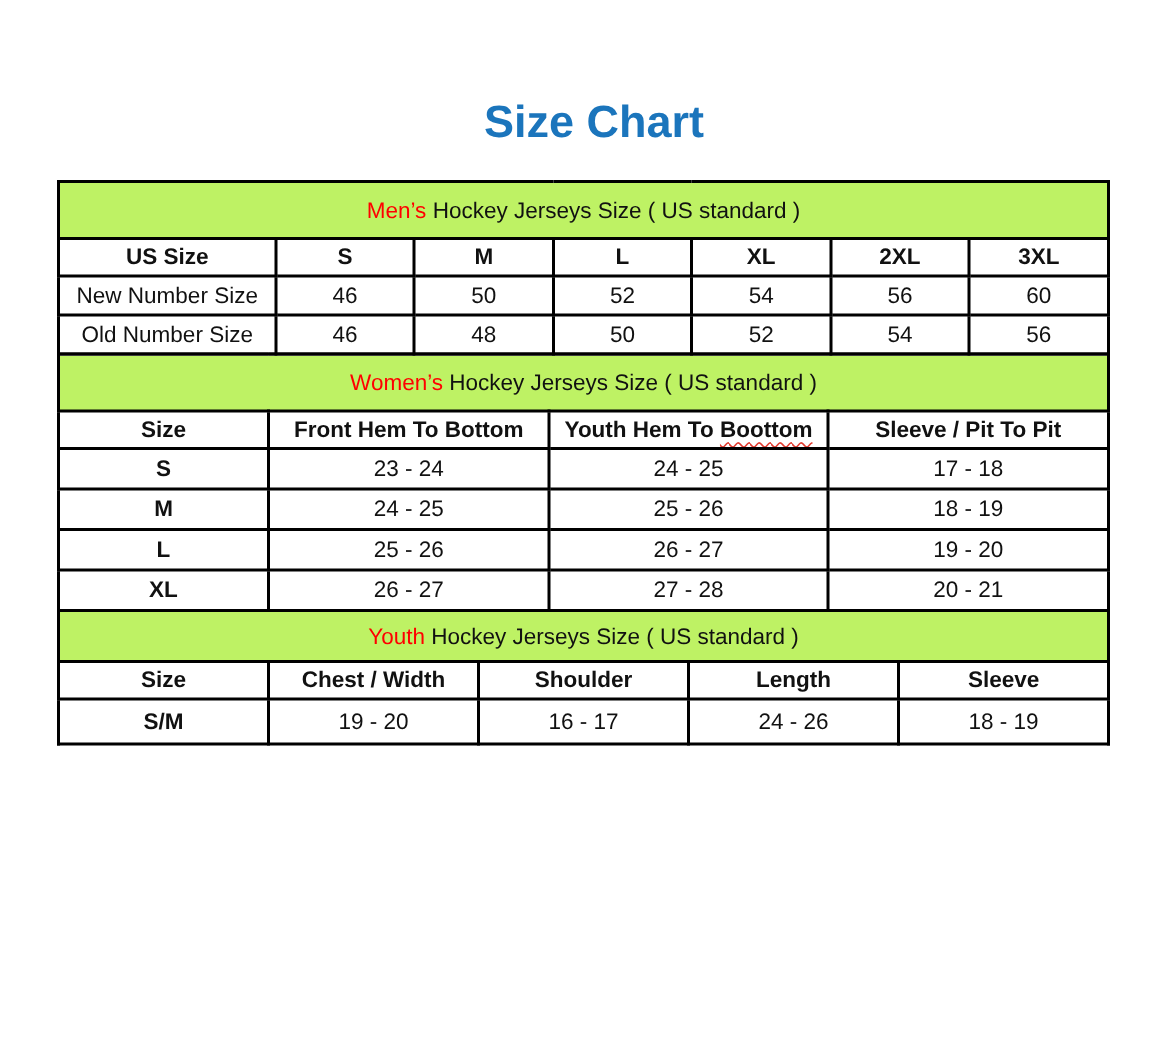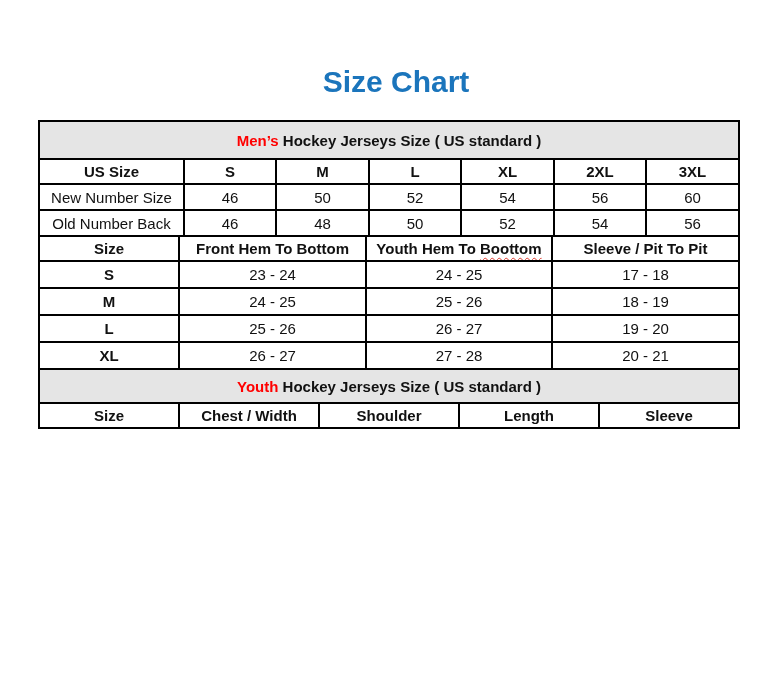--- a/index.html
+++ b/index.html
@@ -30,23 +30,23 @@
   table.size-table + table.size-table{margin-top:-2px;}
   table.size-table td{
     border:2px solid #000;
     text-align:center;
     vertical-align:middle;
     padding:0 2px;
     font-size:15px;
     overflow:hidden;
   }
   td.banner{
-    background:#e5e5e5;
+    background:#bef264;
     font-size:17px;
-    font-weight:bold;
+    font-weight:normal;
     white-space:pre;
   }
   td.banner .hl{color:#FF0000;}
   tr.banner-row td{height:36px;}
   tr.head-row td{height:23px;font-weight:bold;}
   td.row-label{white-space:nowrap;}
   td.row-label.bold{font-weight:bold;}
   .sec-mens tr.data-row td{height:24px;}
   .sec-womens tr.data-row td{height:25px;}
   .sec-youth tr.data-row td{height:28px;}
@@ -89,38 +89,41 @@
         <tr class="data-row">
           <td class="row-label">New Number Size</td>
           <td>46</td>
           <td>50</td>
           <td>52</td>
           <td>54</td>
           <td>56</td>
           <td>60</td>
         </tr>
         <tr class="data-row">
-          <td class="row-label">Old Number Back</td>
+          <td class="row-label">Old Number Size</td>
           <td>46</td>
           <td>48</td>
           <td>50</td>
           <td>52</td>
           <td>54</td>
           <td>56</td>
         </tr>
       </tbody>
     </table>
     <table class="size-table sec-womens">
       <colgroup>
         <col style="width:140px">
         <col style="width:187px">
         <col style="width:186px">
         <col style="width:187px">
       </colgroup>
       <tbody>
+        <tr class="banner-row">
+          <td class="banner" colspan="4"><span class="hl">Women’s</span><span> Hockey Jerseys Size ( US standard )</span></td>
+        </tr>
         <tr class="head-row">
           <td>Size</td>
           <td>Front Hem To Bottom</td>
           <td><span>Youth Hem To </span><span class="wavy">Boottom</span></td>
           <td>Sleeve / Pit To Pit</td>
         </tr>
         <tr class="data-row">
           <td class="row-label bold">S</td>
           <td>23 - 24</td>
           <td>24 - 25</td>
@@ -158,15 +161,22 @@
         <tr class="banner-row">
           <td class="banner" colspan="5"><span class="hl">Youth</span><span> Hockey Jerseys Size ( US standard )</span></td>
         </tr>
         <tr class="head-row">
           <td>Size</td>
           <td>Chest / Width</td>
           <td>Shoulder</td>
           <td>Length</td>
           <td>Sleeve</td>
         </tr>
+        <tr class="data-row">
+          <td class="row-label bold">S/M</td>
+          <td>19 - 20</td>
+          <td>16 - 17</td>
+          <td>24 - 26</td>
+          <td>18 - 19</td>
+        </tr>
       </tbody>
     </table>
   </div>
 
 </body></html>

